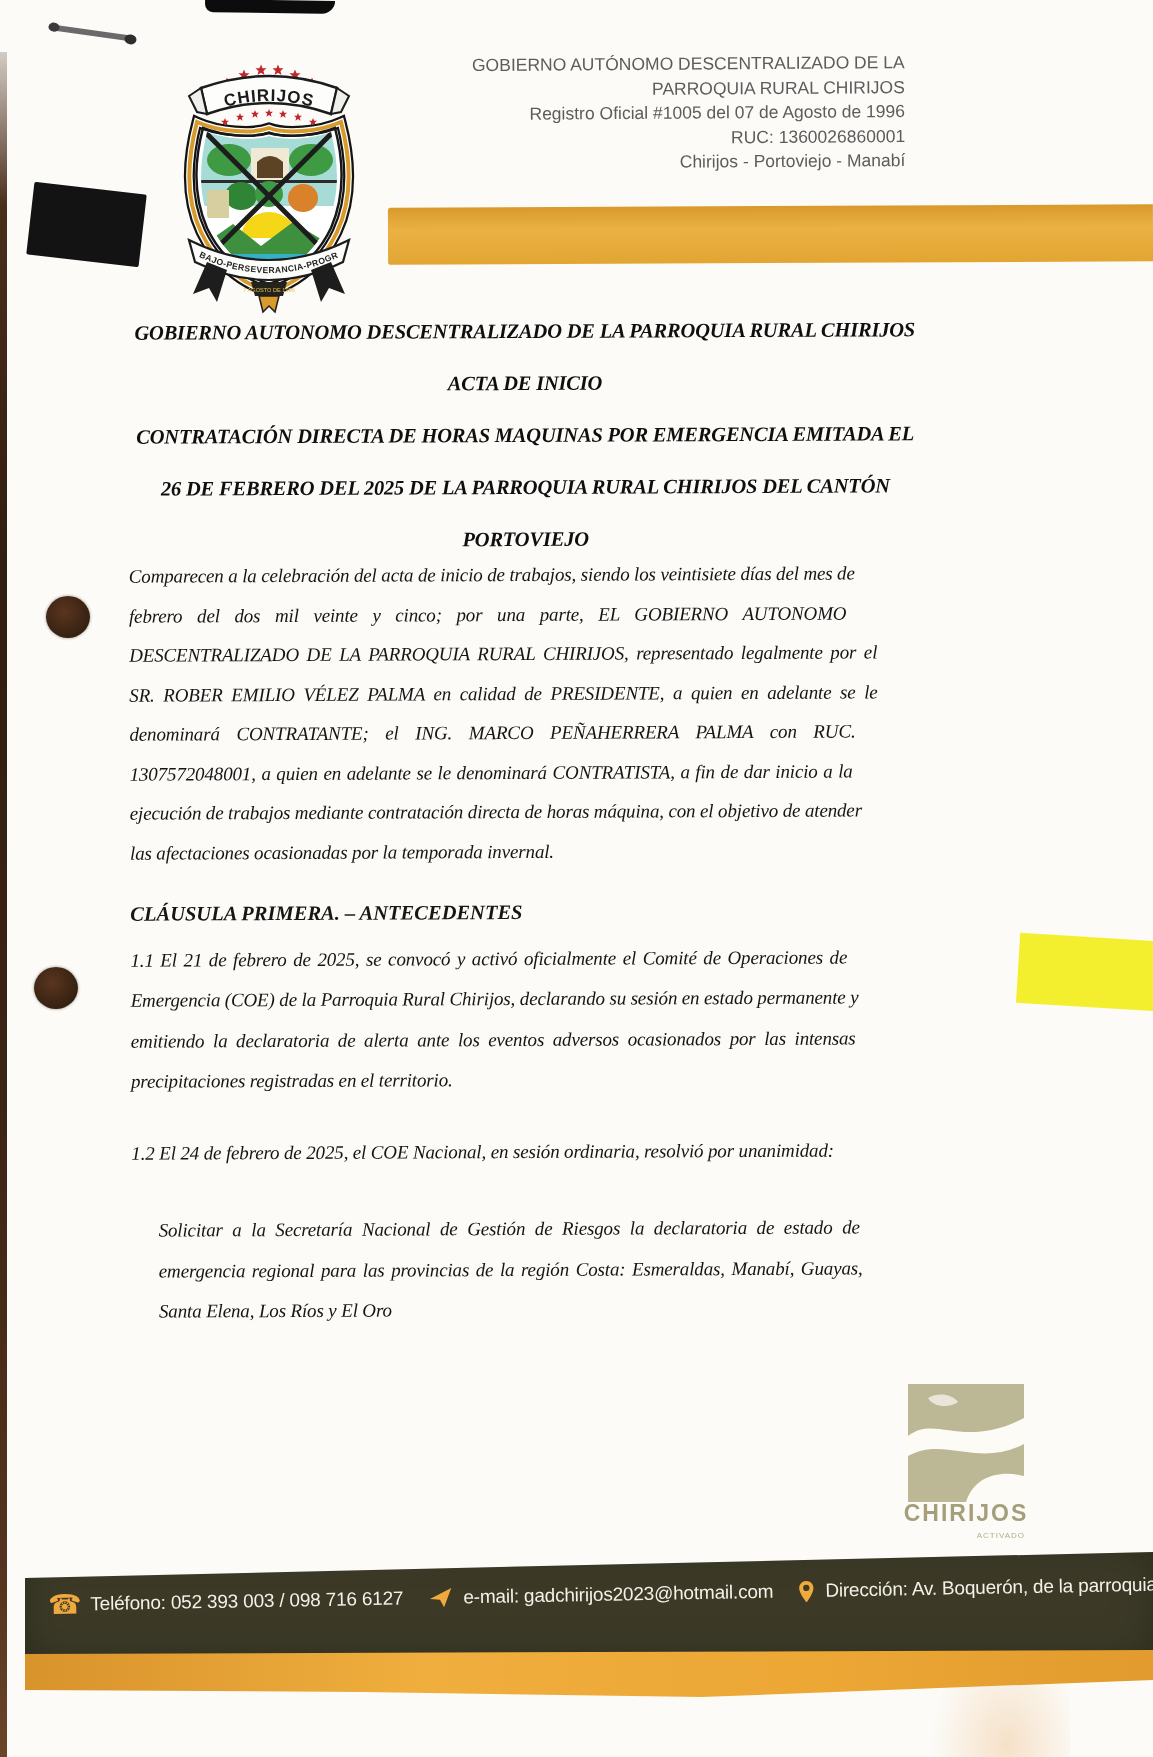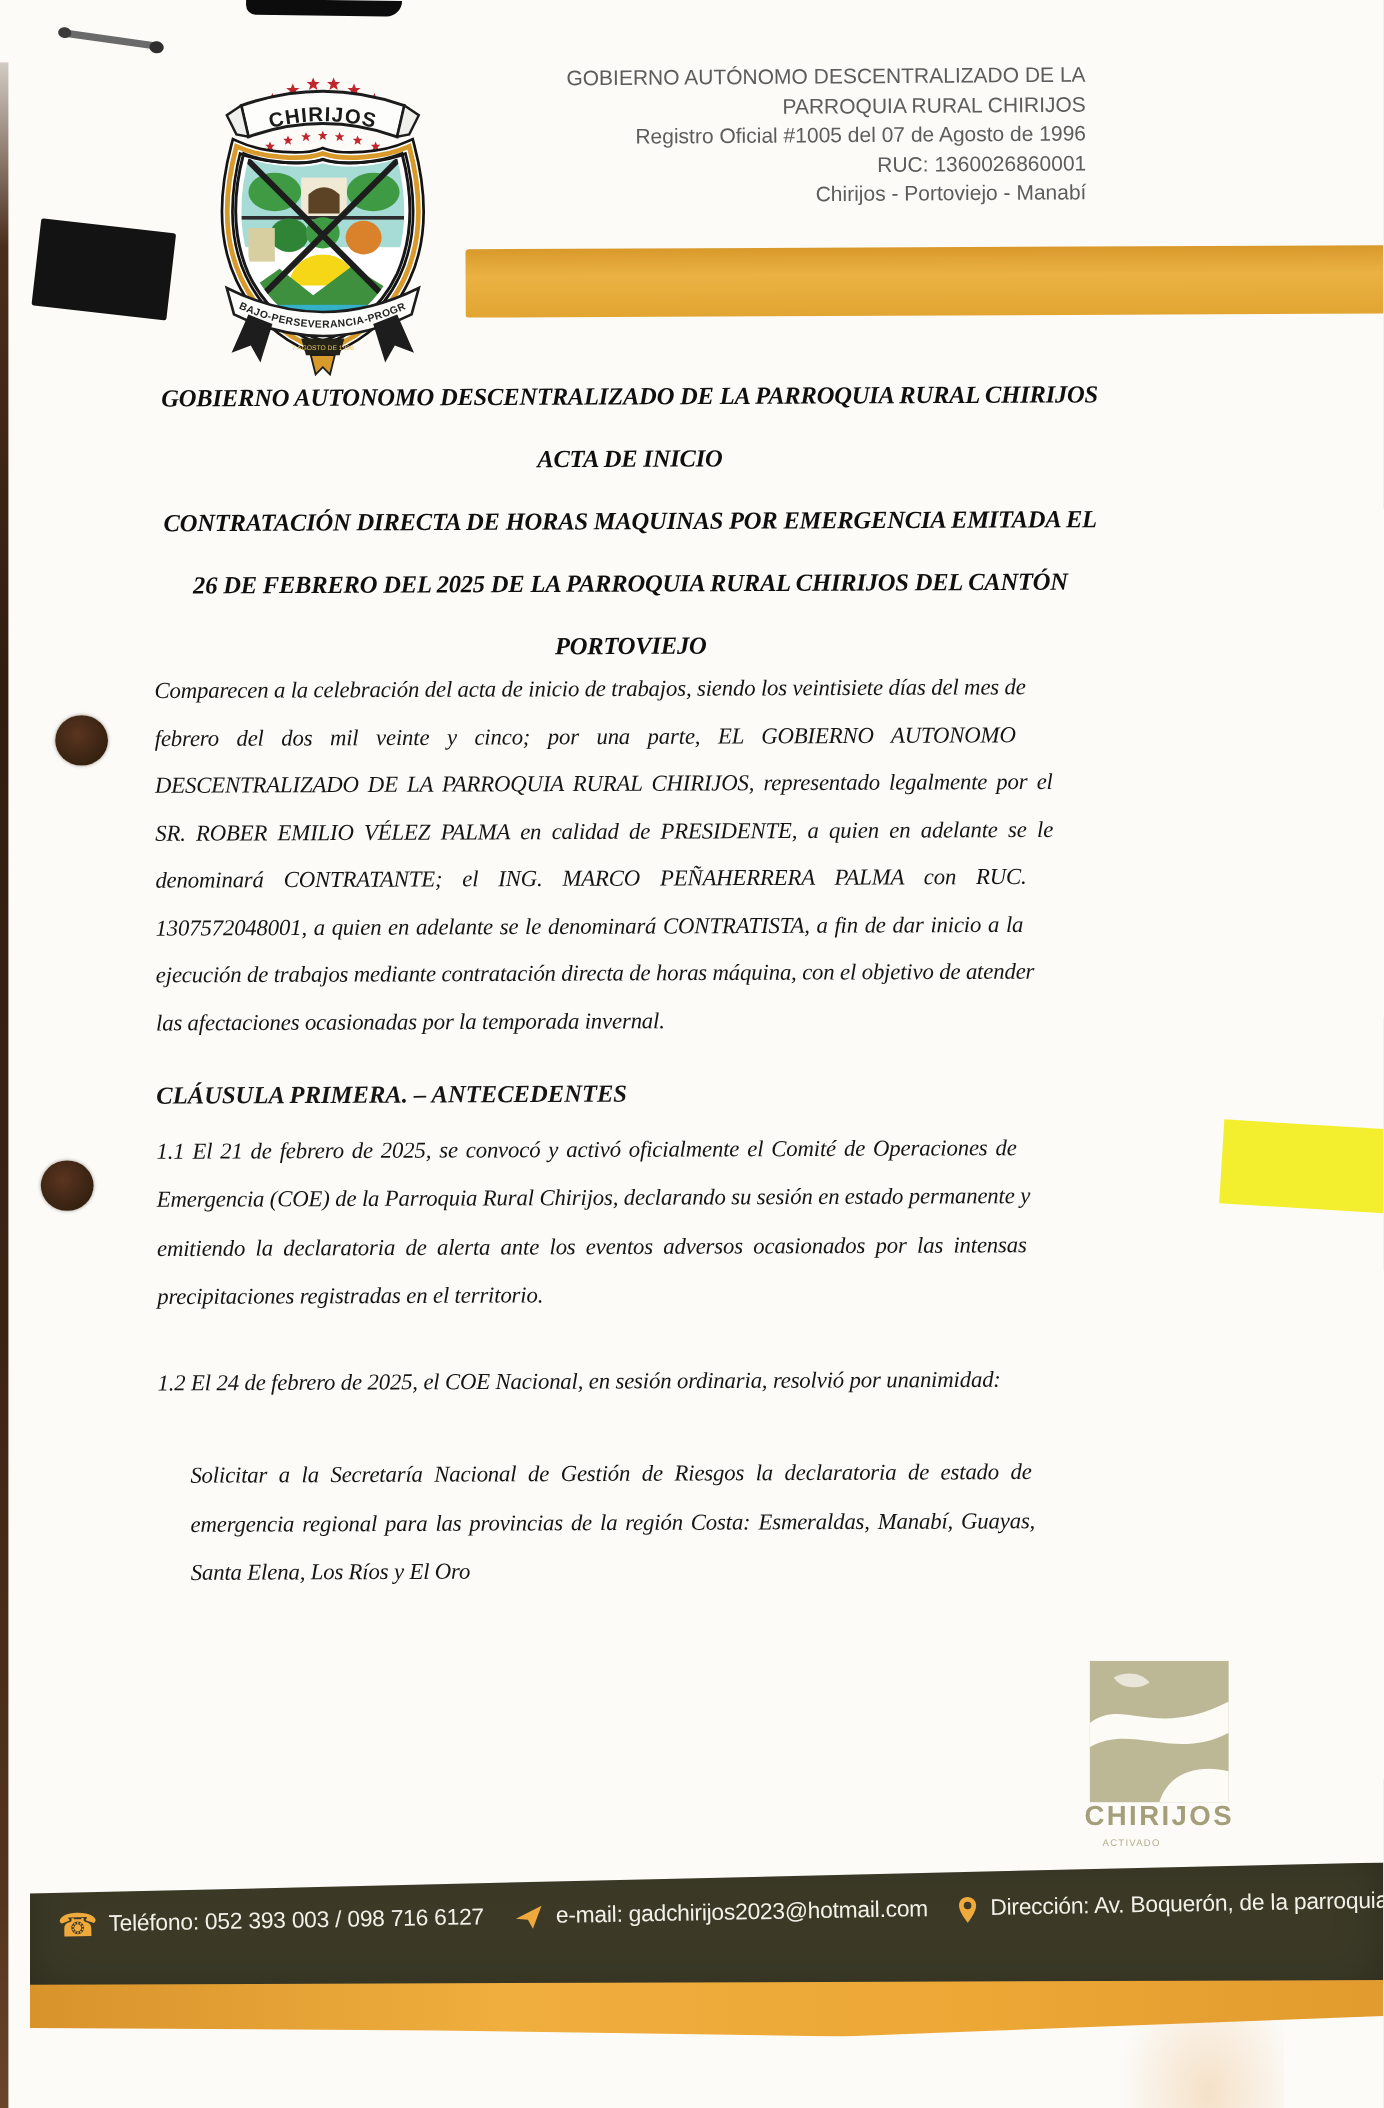--- a/index.html
+++ b/index.html
@@ -45,21 +45,21 @@
   .p12{left:128px;top:1143px;width:786px;}
   .quote{left:155px;top:1220px;width:760px;}
   .quote .ln{height:40.6px;}
   .ws1{word-spacing:1px;} .ws2{word-spacing:2px;} .ws3{word-spacing:3px;} .ws4{word-spacing:4px;}
   .ws5{word-spacing:5px;} .ws10{word-spacing:10px;} .ws12{word-spacing:12px;}
 
   
   .wm-box{left:908px;top:1384px;width:116px;height:118px;opacity:.92;}
   .wm-name{left:899px;top:1500px;width:134px;text-align:center;
     font-family:"Liberation Sans",sans-serif;font-weight:bold;font-size:23px;letter-spacing:2px;color:#9d9770;opacity:.92;}
-  .wm-tag{left:908px;top:1531px;width:70px;text-align:center;
+  .wm-tag{left:955px;top:1531px;width:70px;text-align:right;
     font-family:"Liberation Sans",sans-serif;font-size:8px;letter-spacing:1px;color:#b4ae8a;}
 
   
   .foot-dark{left:25px;top:1545px;width:1128px;height:112px;background:#3c3a27;
     clip-path:polygon(0 33px,100% 7px,100% 108px,0 110px);
     box-shadow:inset 0 0 40px rgba(0,0,0,.25);}
   .foot-amber{left:25px;top:1650px;width:1128px;height:50px;
     background:linear-gradient(90deg,#d8932b,#f0ae3e 35%,#eca735 70%,#e19b2e);
     clip-path:polygon(0 4px,100% 0px,100% 30px,60% 47px,30% 42px,0 40px);}
   .foot-row{left:48px;top:1572px;width:1090px;height:66px;display:flex;align-items:center;gap:24px;

